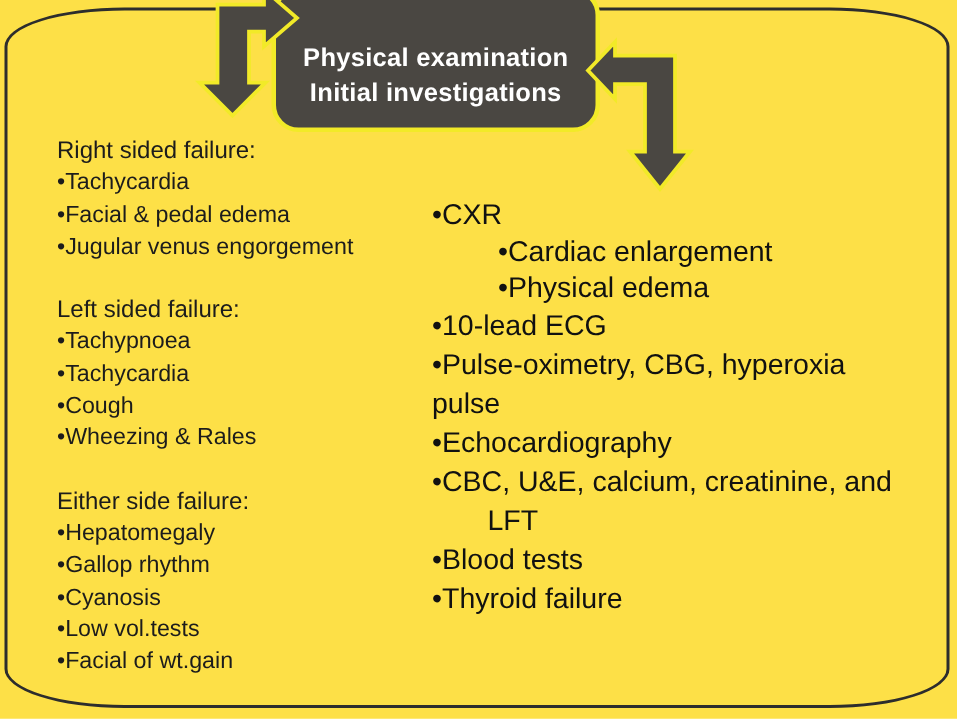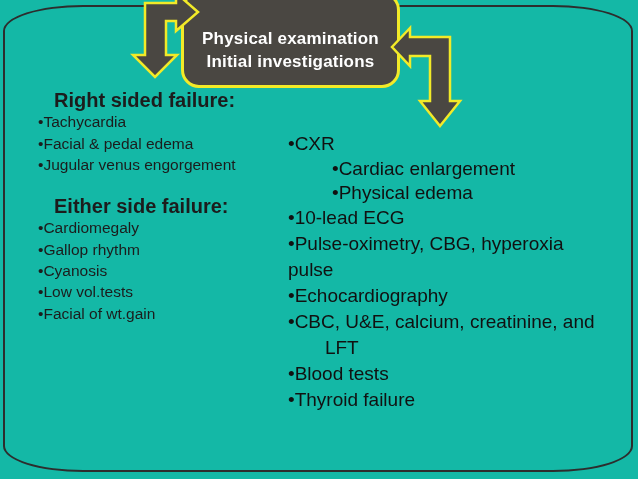--- a/index.html
+++ b/index.html
@@ -1,17 +1,17 @@
 <!DOCTYPE html>
 <html><head>
 <meta charset="utf-8">
 <style>
   html,body{margin:0;padding:0;}
   .canvas{
-    position:relative;width:638px;height:479px;background:#14b8a6;
+    position:relative;width:638px;height:479px;background:#fde047;
     font-family:"Liberation Sans",sans-serif;overflow:hidden;
   }
   .slide-border{
     position:absolute;left:3px;top:5px;width:630px;height:467px;
     border:2px solid #2d2d2d;border-radius:80px / 26px;
     box-sizing:border-box;z-index:1;pointer-events:none;background:transparent;
   }
   .title-box{
     position:absolute;left:181px;top:-8px;width:219px;height:96px;
     background:#4a4742;border:3px solid #f2ea28;border-radius:18px;
@@ -22,21 +22,21 @@
   .title-line{
     color:#ffffff;font-weight:bold;font-size:17px;line-height:23px;
     letter-spacing:0.2px;white-space:nowrap;
   }
   .arrows-svg{position:absolute;left:0;top:0;z-index:4;pointer-events:none;}
   .left-panel{
     position:absolute;left:38px;top:90px;width:206px;z-index:2;
     color:#1c1c1c;font-size:15.5px;line-height:21.3px;
   }
   .lblock{margin:0 0 21px 0;}
-  .lhead{font-weight:bold;font-size:20px;margin-left:16px;}
+  .lhead{font-weight:normal;font-size:16px;}
   .litem{}
   .right-panel{
     position:absolute;left:288px;top:131px;width:313px;z-index:2;
     color:#111111;
   }
   .r1{font-size:19px;line-height:26px;}
   .r2{font-size:19px;line-height:24px;margin-left:44px;}
 </style>
 </head>
 <body>
@@ -56,22 +56,29 @@
   </div>
 
   <div class="left-panel">
     <div class="lblock">
       <div class="lhead">Right sided failure:</div>
       <div class="litem">•Tachycardia</div>
       <div class="litem">•Facial &amp; pedal edema</div>
       <div class="litem">•Jugular venus engorgement</div>
     </div>
     <div class="lblock">
+      <div class="lhead">Left sided failure:</div>
+      <div class="litem">•Tachypnoea</div>
+      <div class="litem">•Tachycardia</div>
+      <div class="litem">•Cough</div>
+      <div class="litem">•Wheezing &amp; Rales</div>
+    </div>
+    <div class="lblock">
       <div class="lhead">Either side failure:</div>
-      <div class="litem">•Cardiomegaly</div>
+      <div class="litem">•Hepatomegaly</div>
       <div class="litem">•Gallop rhythm</div>
       <div class="litem">•Cyanosis</div>
       <div class="litem">•Low vol.tests</div>
       <div class="litem">•Facial of wt.gain</div>
     </div>
   </div>
 
   <div class="right-panel">
     <div class="r1">•CXR</div>
     <div class="r2">•Cardiac enlargement</div>

